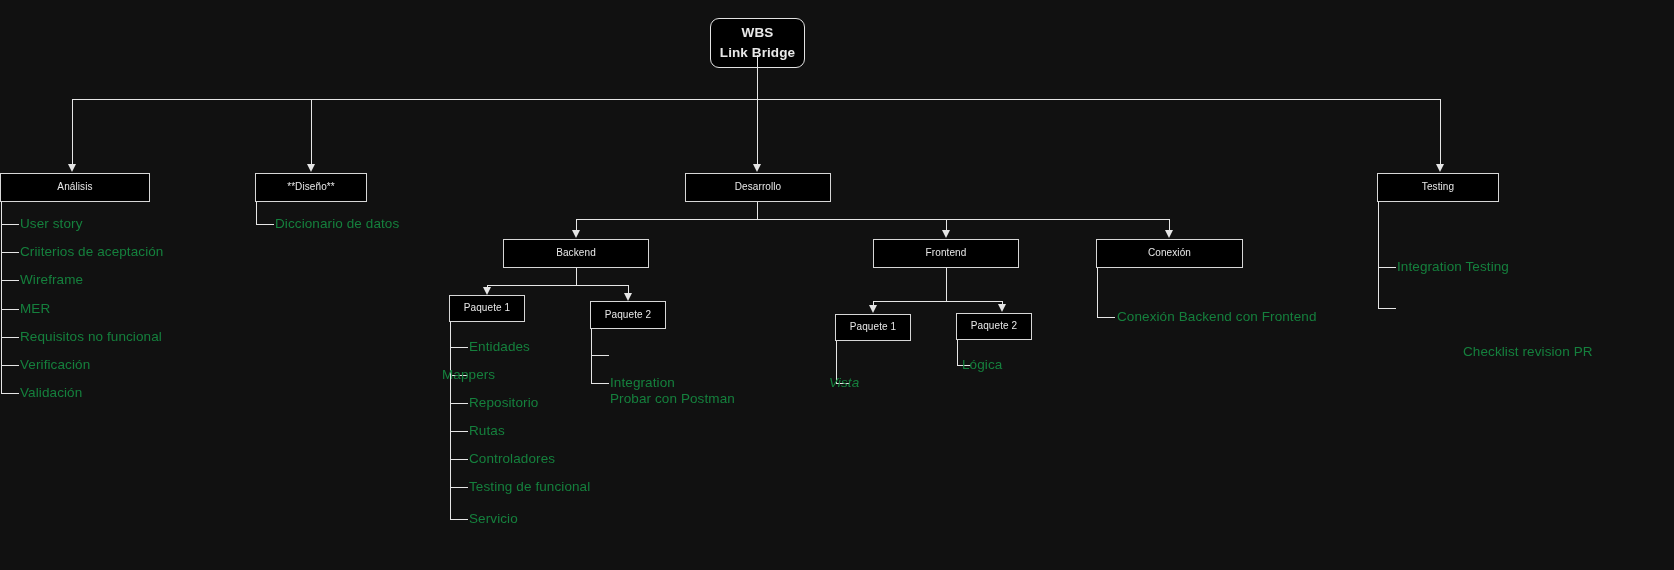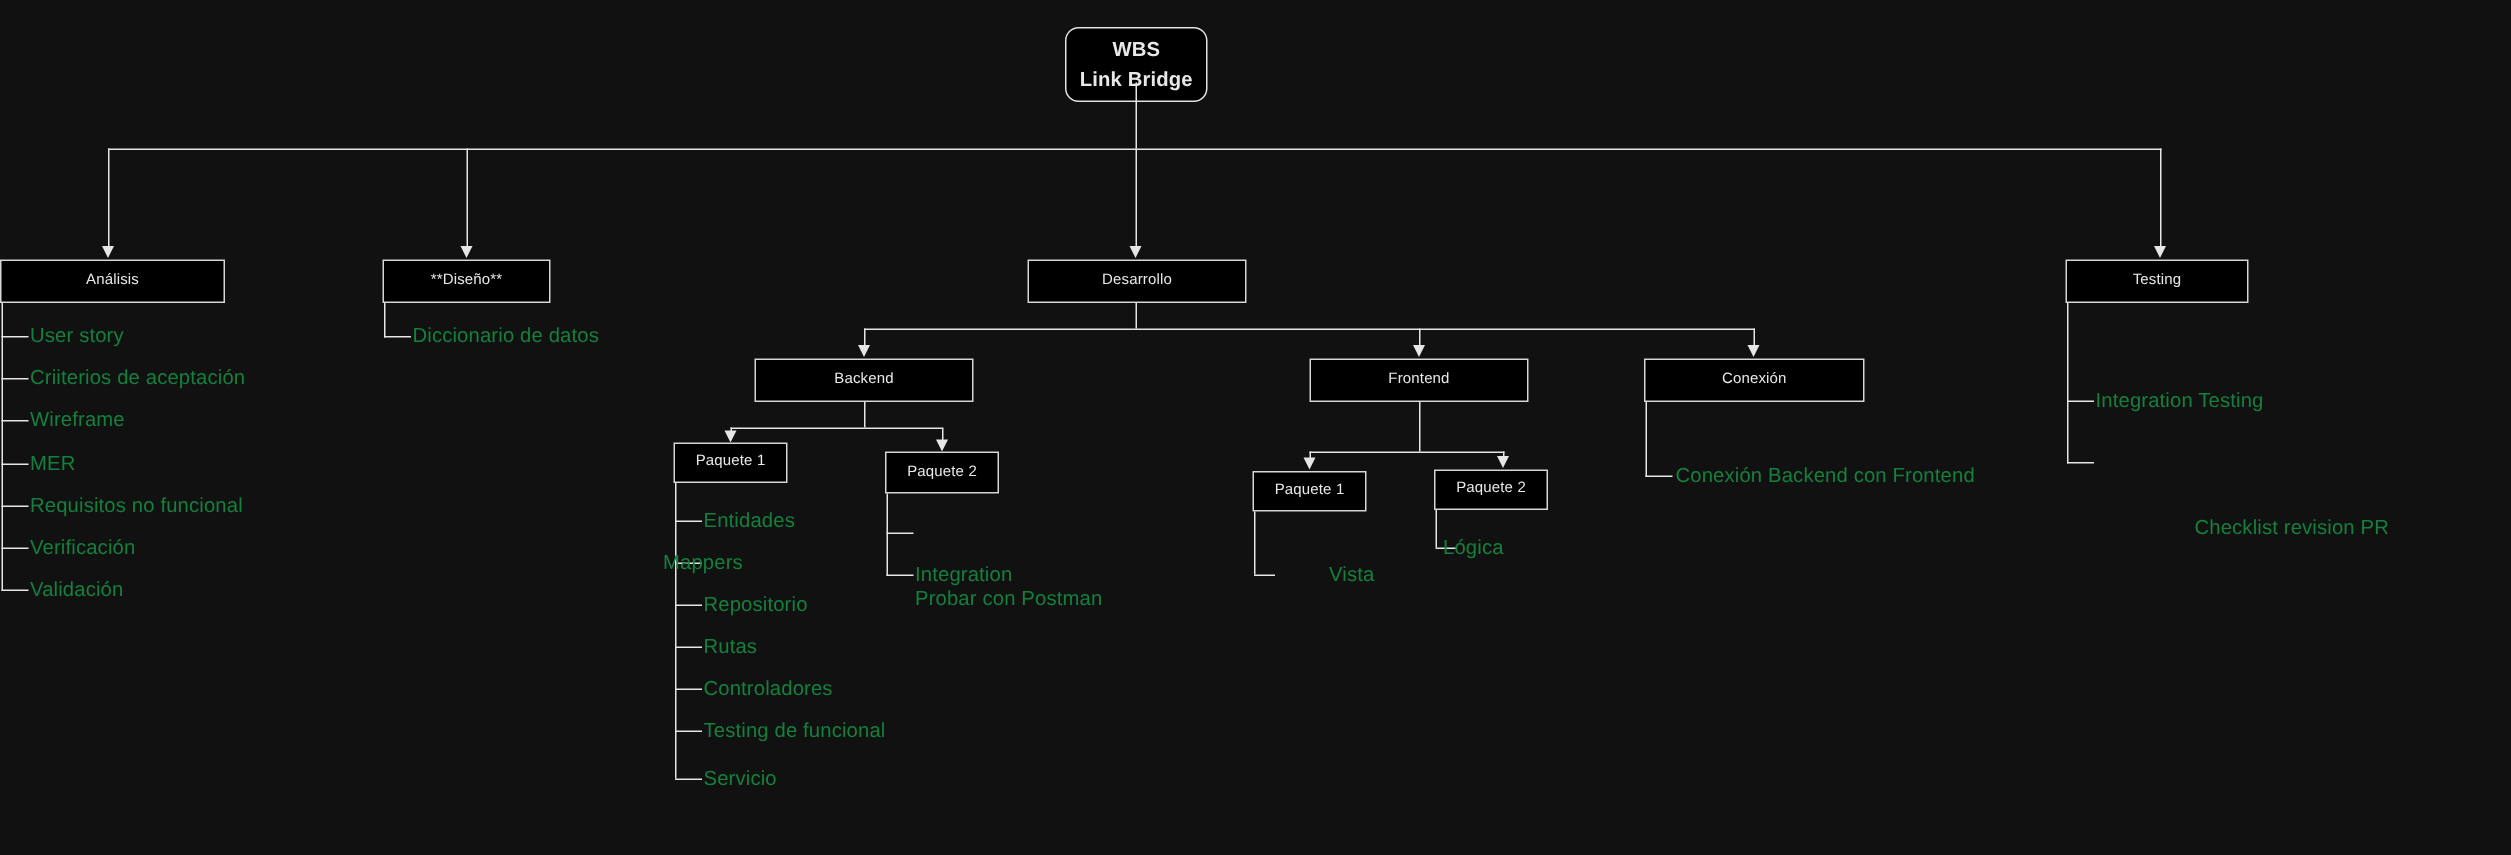--- a/index.html
+++ b/index.html
@@ -207,21 +207,21 @@
   <div class="node" style="left:835px;top:314px;width:76px;height:27px;">
     <span>Paquete 1</span>
   </div>
 
   <div class="node" style="left:956px;top:313px;width:76px;height:27px;">
     <span>Paquete 2</span>
   </div>
 
   <div class="v-line" style="left:836px;top:341px;height:42px;"></div>
   <div class="h-line" style="left:836px;top:383px;width:14px;"></div>
-  <div class="leaf" style="left:886px;top:375px;">Vista</div>
+  <div class="leaf" style="left:829px;top:375px;font-style:italic;">Vista</div>
 
   <div class="v-line" style="left:957px;top:340px;height:25px;"></div>
   <div class="h-line" style="left:957px;top:365px;width:14px;"></div>
   <div class="leaf" style="left:962px;top:357px;">Lógica</div>
 
   <div class="v-line" style="left:1097px;top:268px;height:50px;"></div>
   <div class="h-line" style="left:1097px;top:317px;width:18px;"></div>
   <div class="leaf" style="left:1117px;top:309px;">Conexión Backend con Frontend</div>
 
   <div class="v-line" style="left:1378px;top:202px;height:107px;"></div>

